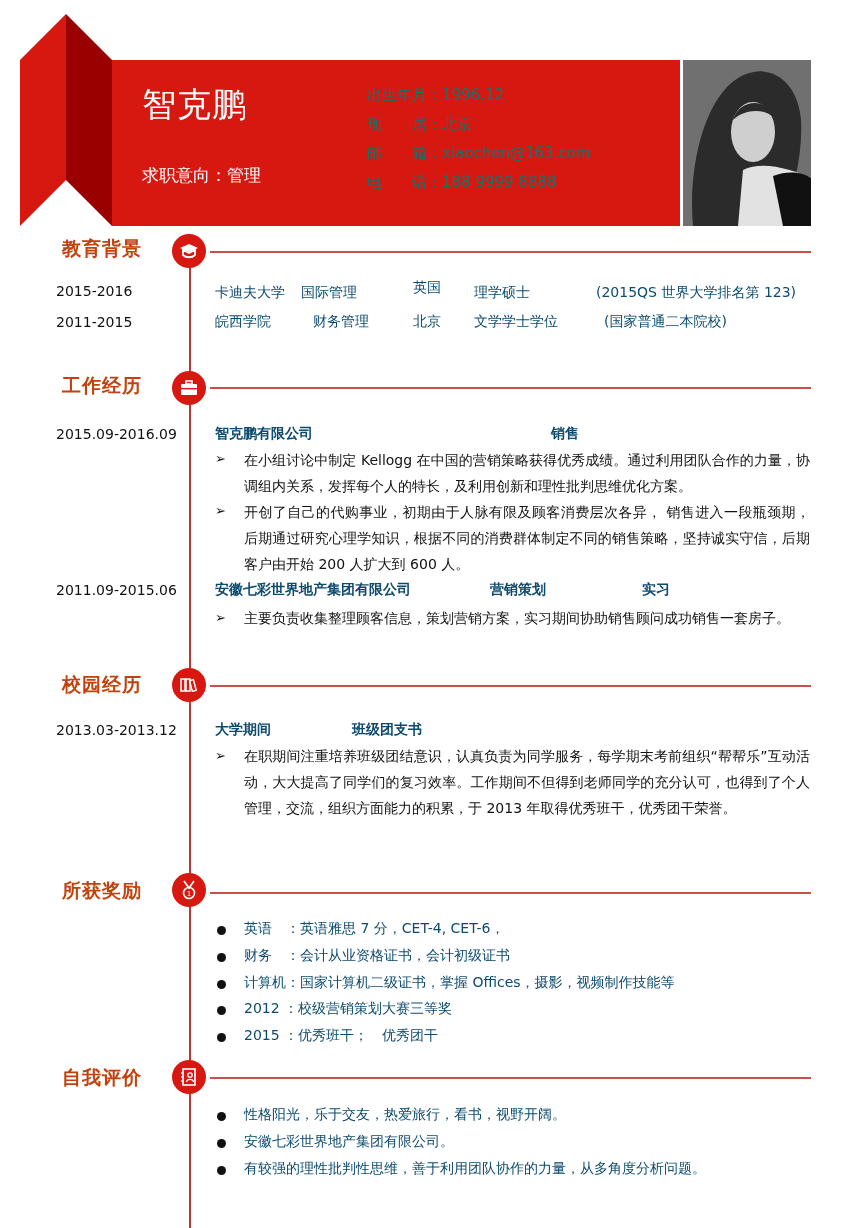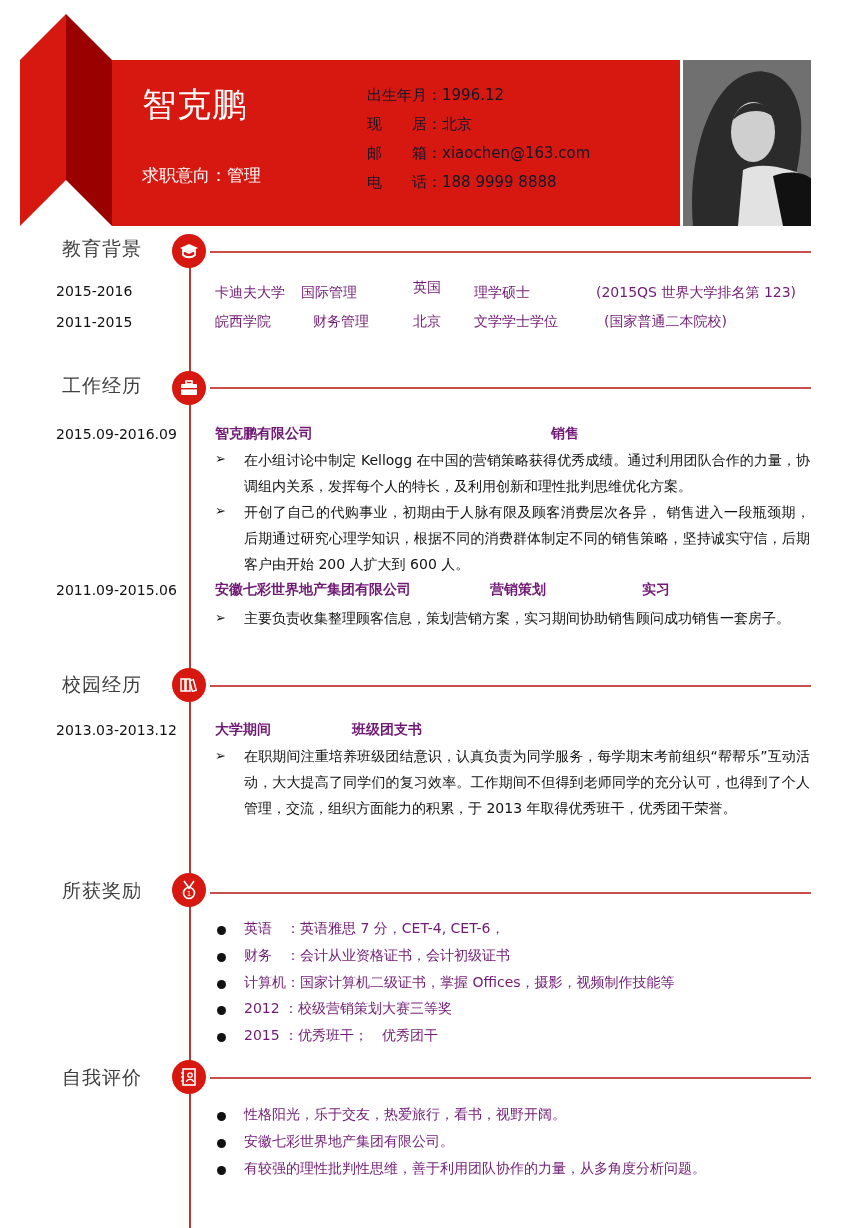--- a/index.html
+++ b/index.html
@@ -5,32 +5,32 @@
   * { box-sizing: border-box; margin: 0; padding: 0; }
   body { width: 868px; height: 1228px; background: #ffffff; position: relative; overflow: hidden;
          font-family: "DejaVu Sans", "Liberation Sans", sans-serif; color: #111; }
   .abs { position: absolute; }
 
   
   #banner-fold { left: 20px; top: 14px; width: 92px; height: 212px; }
   #header-band { left: 112px; top: 60px; width: 568px; height: 166px; background: #d71810; }
   #name { left: 142px; top: 82px; font-size: 34px; color: #fff; letter-spacing: 1px; }
   #intent { left: 142px; top: 164px; font-size: 17px; color: #fff; }
-  .info-row { left: 367px; font-size: 15px; color: #0f172a; white-space: nowrap; }
+  .info-row { left: 367px; font-size: 15px; color: #0f766e; white-space: nowrap; }
   #photo { left: 683px; top: 60px; width: 128px; height: 166px; background: #6a6a6a; overflow: hidden; }
 
   
   #timeline { left: 189px; top: 250px; width: 1.5px; height: 978px; background: #b73a36; }
-  .sec-title { left: 62px; font-size: 19px; font-weight: normal; color: #404040; letter-spacing: 1px; }
+  .sec-title { left: 62px; font-size: 19px; font-weight: bold; color: #c2410c; letter-spacing: 1px; }
   .sec-icon { left: 172px; width: 34px; height: 34px; border-radius: 50%; background: #d71810;
               display: flex; align-items: center; justify-content: center; }
   .sec-line { left: 210px; width: 601px; height: 1.5px; background: #c9504a; }
 
   .date { left: 56px; font-size: 14px; color: #111; white-space: nowrap; }
-  .txt { font-size: 14px; color: #701a75; white-space: nowrap; }
+  .txt { font-size: 14px; color: #0c4a6e; white-space: nowrap; }
   .bold { font-weight: bold; }
   .para { left: 244px; width: 566px; font-size: 14px; line-height: 26px; color: #111; text-align: justify; }
   .arrow { left: 215px; font-size: 13px; color: #111; }
   .dot { left: 217px; width: 9px; height: 9px; border-radius: 50%; background: #111; }
 </style>
 </head>
 <body>
 
 <svg class="abs" id="banner-fold" viewBox="0 0 92 212">
   <polygon points="0,46 46,0 46,166 0,212" fill="#d71810"></polygon>

